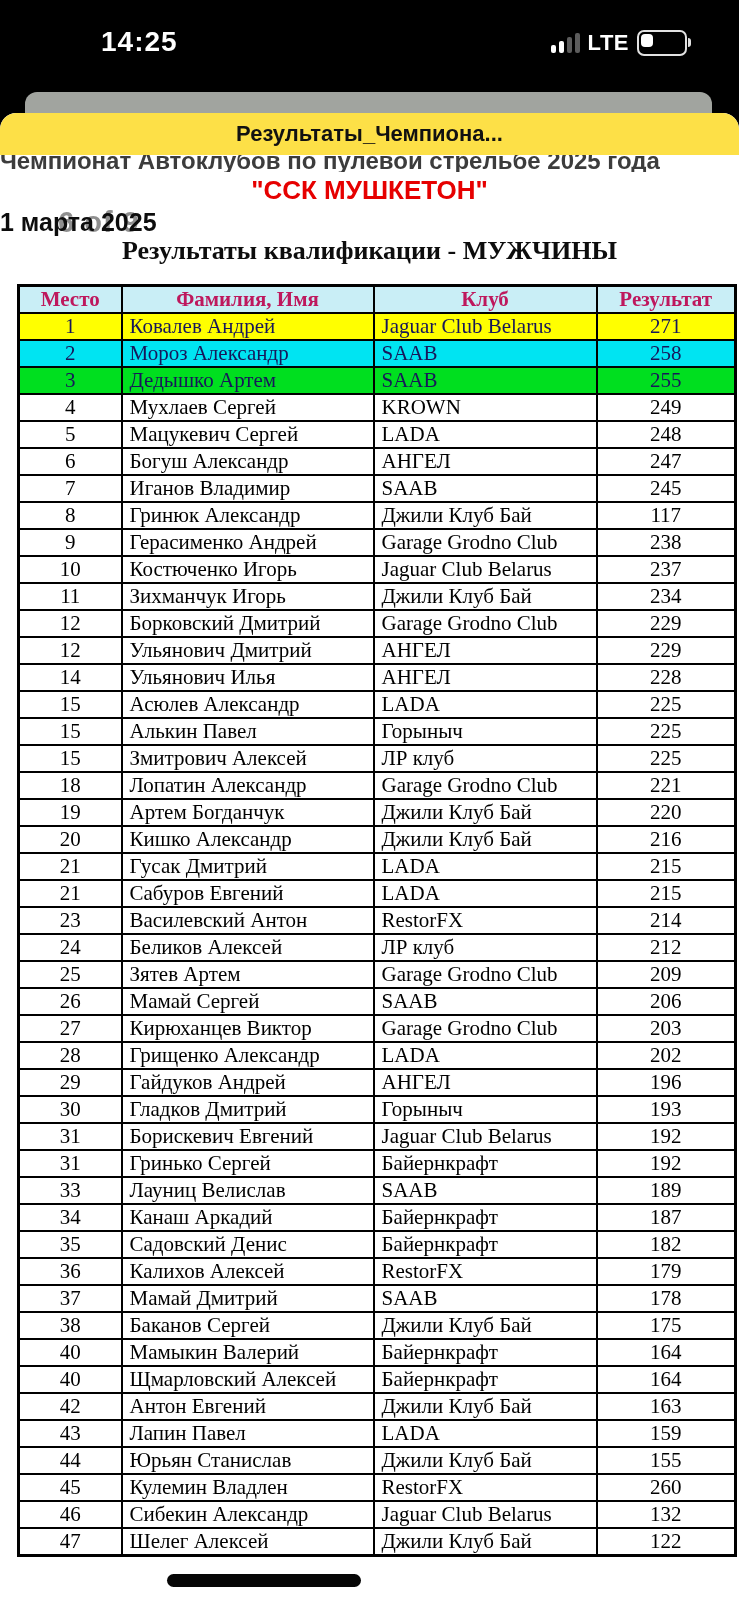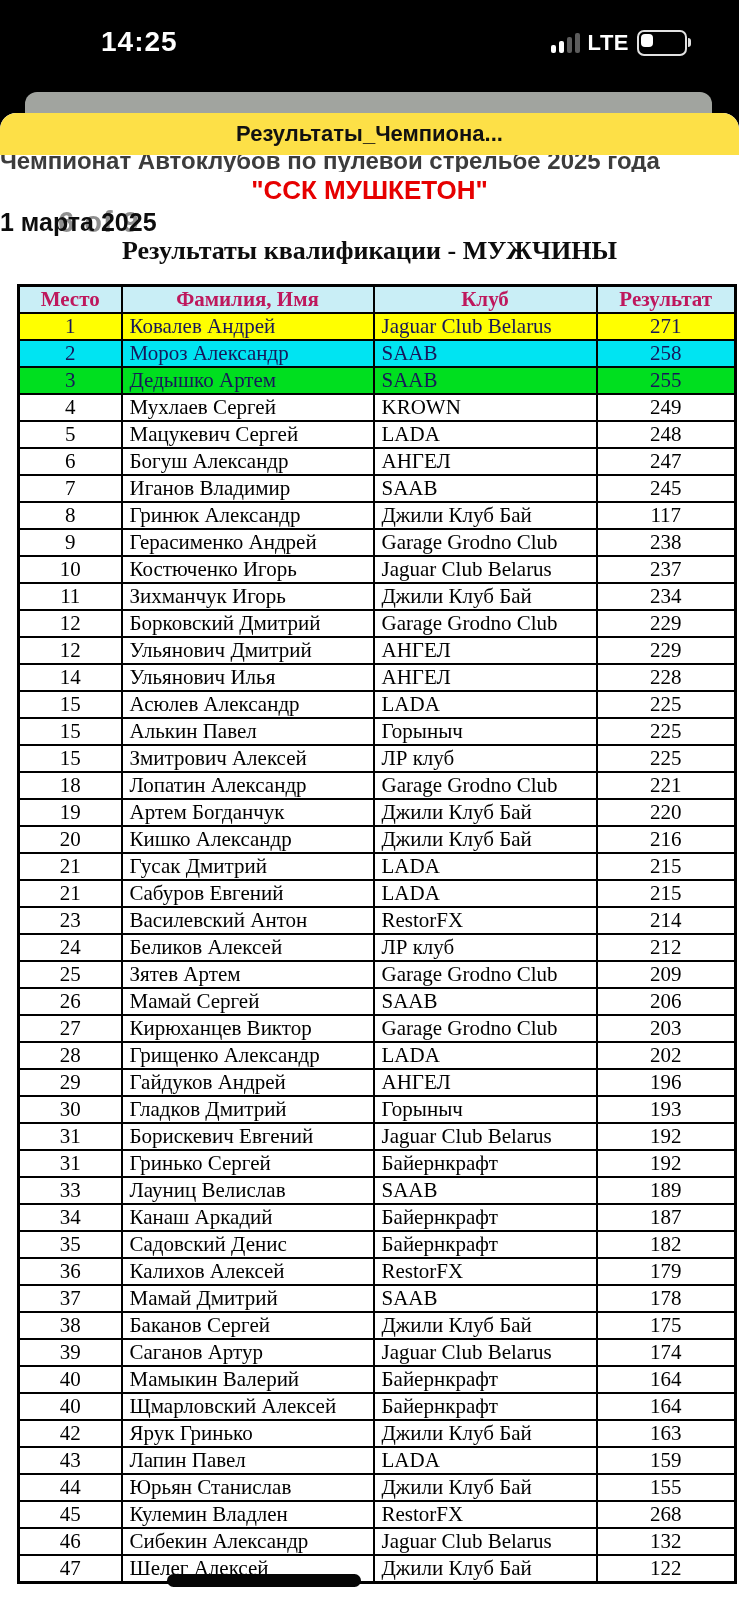--- a/index.html
+++ b/index.html
@@ -326,60 +326,54 @@
             <td class="td-left">SAAB</td>
             <td class="td-center">178</td>
           </tr>
           <tr>
             <td class="td-center">38</td>
             <td class="td-left">Баканов Сергей</td>
             <td class="td-left">Джили Клуб Бай</td>
             <td class="td-center">175</td>
           </tr>
           <tr>
-            <td class="td-center">39</td>
-            <td class="td-left">Саганов Артур</td>
-            <td class="td-left">Jaguar Club Belarus</td>
-            <td class="td-center">174</td>
-          </tr>
-          <tr>
             <td class="td-center">40</td>
             <td class="td-left">Мамыкин Валерий</td>
             <td class="td-left">Байернкрафт</td>
             <td class="td-center">164</td>
           </tr>
           <tr>
             <td class="td-center">40</td>
             <td class="td-left">Щмарловский Алексей</td>
             <td class="td-left">Байернкрафт</td>
             <td class="td-center">164</td>
           </tr>
           <tr>
             <td class="td-center">42</td>
-            <td class="td-left">Ярук Гринько</td>
+            <td class="td-left">Антон Евгений</td>
             <td class="td-left">Джили Клуб Бай</td>
             <td class="td-center">163</td>
           </tr>
           <tr>
             <td class="td-center">43</td>
             <td class="td-left">Лапин Павел</td>
             <td class="td-left">LADA</td>
             <td class="td-center">159</td>
           </tr>
           <tr>
             <td class="td-center">44</td>
             <td class="td-left">Юрьян Станислав</td>
             <td class="td-left">Джили Клуб Бай</td>
             <td class="td-center">155</td>
           </tr>
           <tr>
             <td class="td-center">45</td>
             <td class="td-left">Кулемин Владлен</td>
             <td class="td-left">RestorFX</td>
-            <td class="td-center">268</td>
+            <td class="td-center">260</td>
           </tr>
           <tr>
             <td class="td-center">46</td>
             <td class="td-left">Сибекин Александр</td>
             <td class="td-left">Jaguar Club Belarus</td>
             <td class="td-center">132</td>
           </tr>
           <tr>
             <td class="td-center">47</td>
             <td class="td-left">Шелег Алексей</td>

